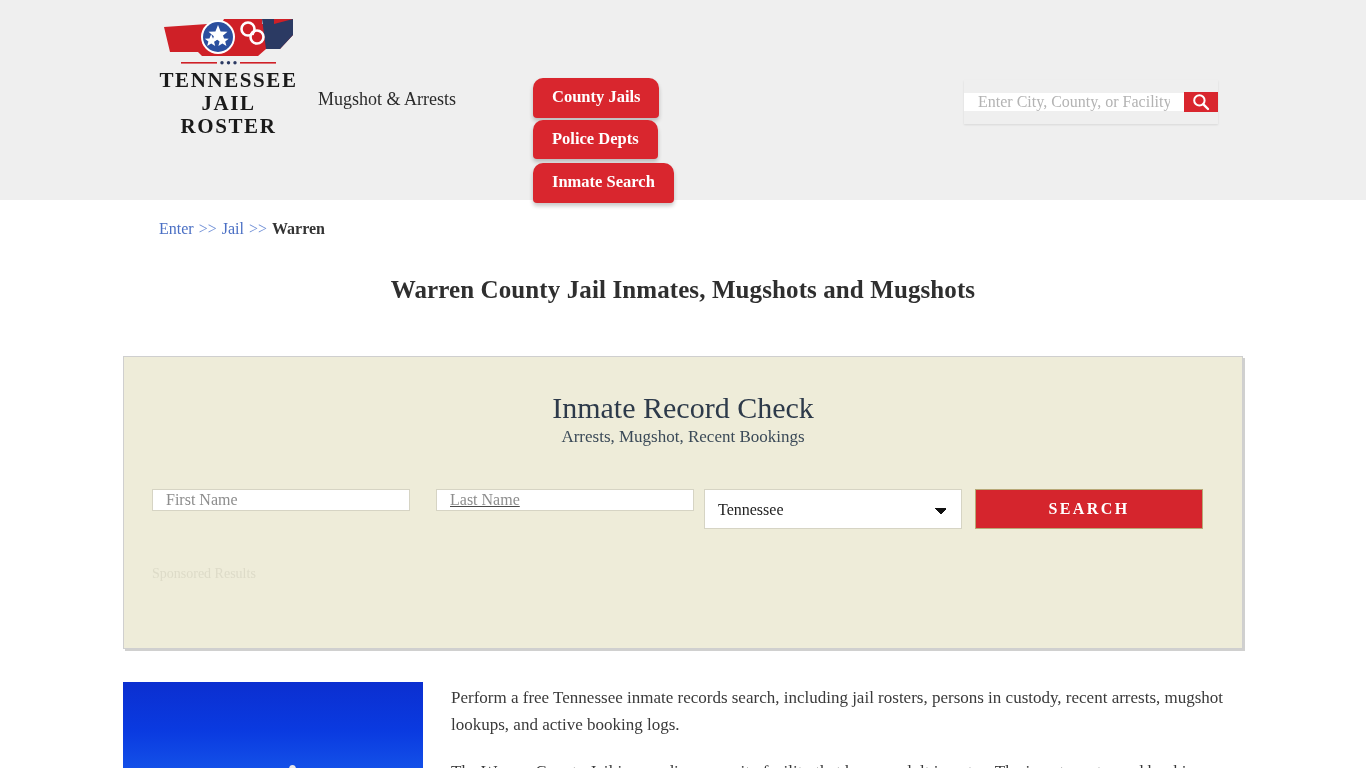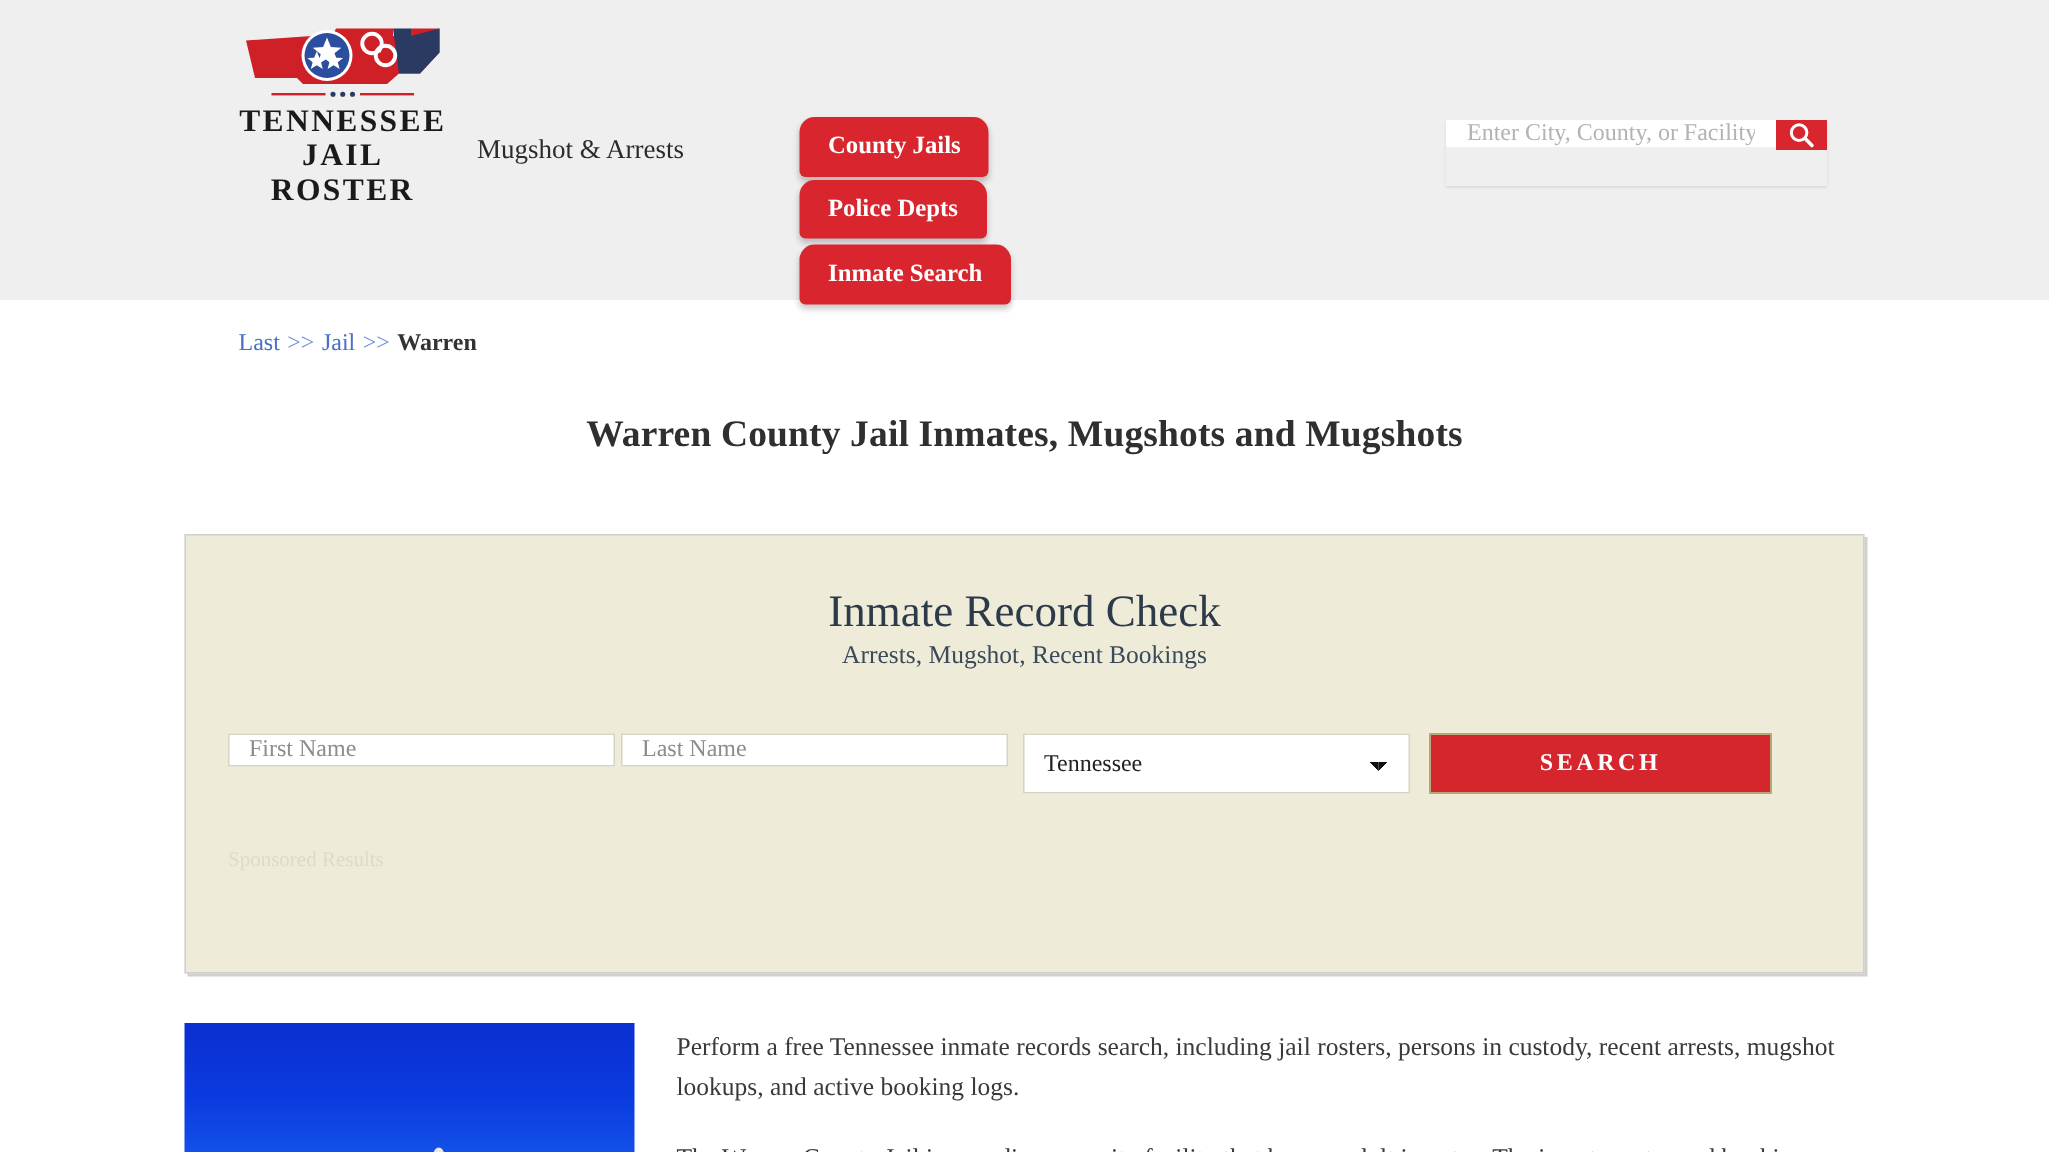--- a/index.html
+++ b/index.html
@@ -60,21 +60,21 @@
     white-space:nowrap;
     cursor:pointer;
     border:none;
     line-height:1;
   }
   .nav-btn:nth-child(2){ margin-top:2px; }
   .nav-btn:nth-child(3){ margin-top:4px; }
 
   .search-wrap {
     position:absolute; right:25px; top:80px;
-    display:flex; align-items:flex-start;
+    display:flex; align-items:center;
     height:44px;
     box-shadow:0 1px 2px rgba(0,0,0,0.10);
   }
   .search-input {
     width:220px;
     border:none;
     background:#ffffff;
     padding:0 14px;
     font-family:"Liberation Serif", serif;
     font-size:16px;
@@ -147,21 +147,21 @@
     border:1px solid #d6d4c4;
     height:22px;
     font-family:"Liberation Serif", serif;
     font-size:16px;
     color:#4a4a4a;
     padding:0 13px;
     outline:none;
   }
   .field::placeholder { color:#8d8d8d; }
   .f-first { width:258px; }
-  .f-last  { width:258px; margin-left:4px; }
+  .f-last  { width:258px; margin-left:26px;text-decoration:underline; }
   .f-state {
     width:258px; margin-left:10px;
     height:40px;
     background:#ffffff;
     border:1px solid #d6d4c4;
     appearance:none; -webkit-appearance:none;
     padding:0 13px;
     font-family:"Liberation Serif", serif;
     font-size:16px;
     color:#222;
@@ -272,21 +272,21 @@
         </svg>
       </button>
     </div>
 
   </div>
 </div>
 
 <div class="content">
 
   <div class="breadcrumb">
-    <a href="#">Last</a><span class="sep">&gt;&gt;</span><a href="#">Jail</a><span class="sep">&gt;&gt;</span><span class="current">Warren</span>
+    <a href="#">Enter</a><span class="sep">&gt;&gt;</span><a href="#">Jail</a><span class="sep">&gt;&gt;</span><span class="current">Warren</span>
   </div>
 
   <h1 class="page-title">Warren County Jail Inmates, Mugshots and Mugshots</h1>
 
   <div class="panel">
     <h2 class="panel-title">Inmate Record Check</h2>
     <p class="panel-sub">Arrests, Mugshot, Recent Bookings</p>
 
     <div class="form-row">
       <input class="field f-first" type="text" placeholder="First Name" style="">

